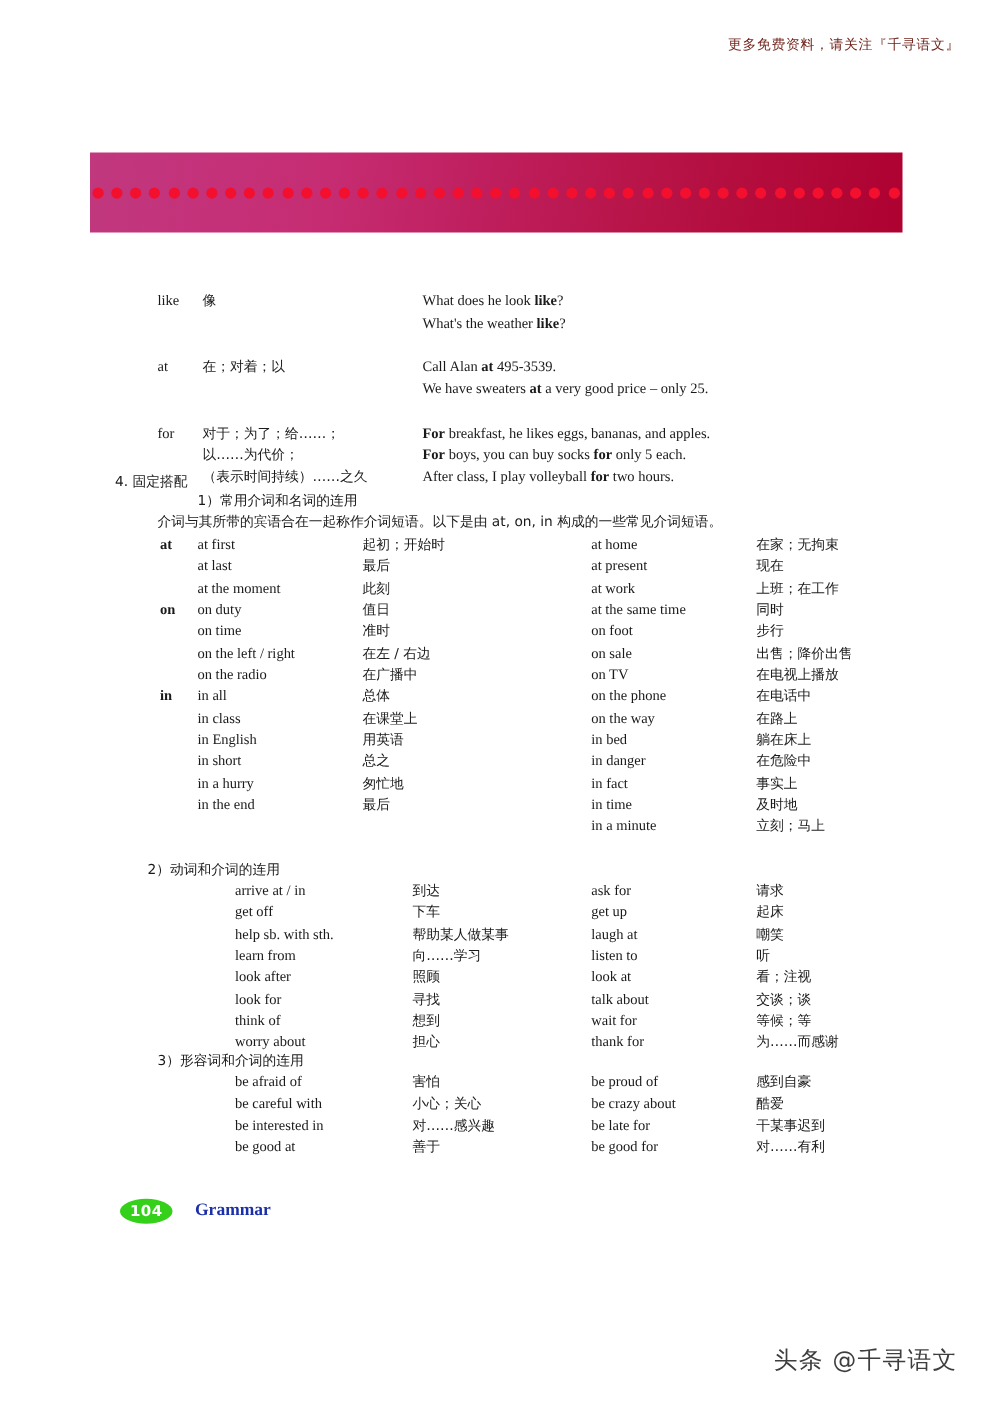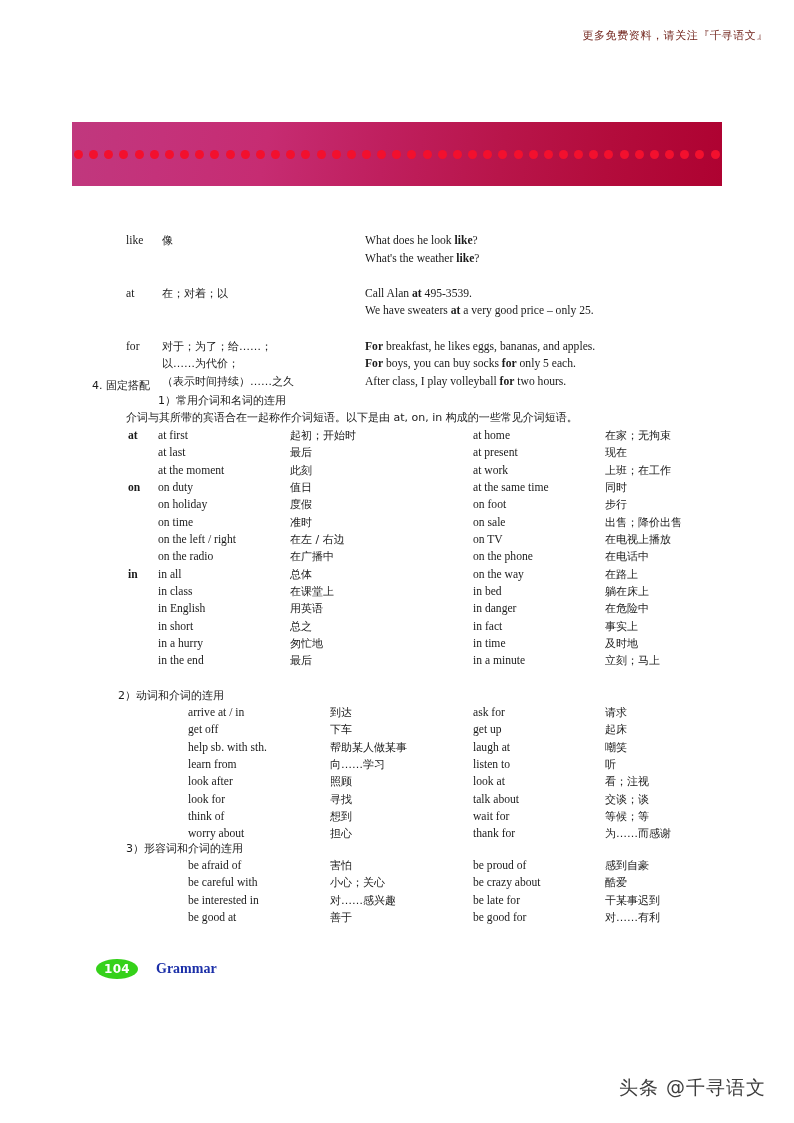--- a/index.html
+++ b/index.html
@@ -94,21 +94,20 @@
   .prep-top .kw {
     width: 36px;
     flex: 0 0 36px;
   }
   .prep-top .meaning {
     font-family: "DejaVu Sans", sans-serif;
     font-size: 11px;
   }
   .prep-top .col-right {
     flex: 1 1 auto;
-    margin-left: 27px;
   }
   .prep-top .ex {
     white-space: nowrap;
   }
   .prep-top .spacer {
     height: 17.6px;
   }
   b.en { font-weight: bold; }
 
   
@@ -333,25 +332,20 @@
         <span class="phr">at the moment</span>
         <span class="def">此刻</span>
       </div>
       <div class="prow">
         <span class="grp">on</span>
         <span class="phr">on duty</span>
         <span class="def">值日</span>
       </div>
       <div class="prow">
         <span class="grp"></span>
-        <span class="phr">on holiday</span>
-        <span class="def">度假</span>
-      </div>
-      <div class="prow">
-        <span class="grp"></span>
         <span class="phr">on time</span>
         <span class="def">准时</span>
       </div>
       <div class="prow">
         <span class="grp"></span>
         <span class="phr">on the left / right</span>
         <span class="def">在左 / 右边</span>
       </div>
       <div class="prow">
         <span class="grp"></span>

